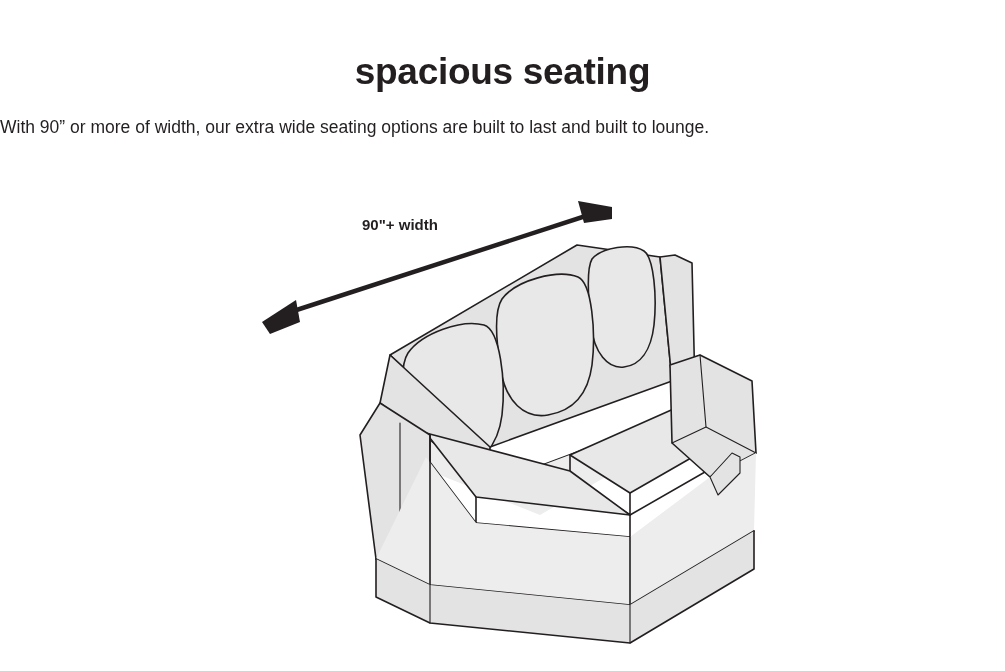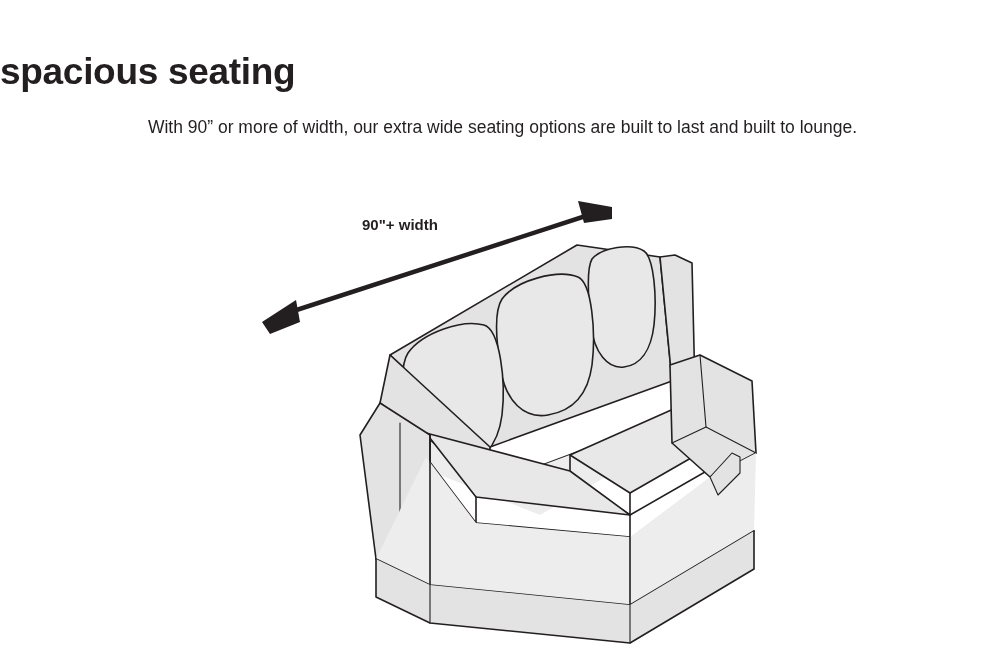--- a/index.html
+++ b/index.html
@@ -18,33 +18,33 @@
     position: relative;
     width: 1005px;
     height: 671px;
     background: #ffffff;
   }
   .headline {
     position: absolute;
     top: 52px;
     left: 0;
     width: 1005px;
-    text-align: left;
+    text-align: center;
     font-size: 37px;
     font-weight: bold;
     letter-spacing: -0.3px;
     color: #231f20;
     line-height: 1.1;
   }
   .subcopy {
     position: absolute;
     top: 114px;
     left: 0;
     width: 1005px;
-    text-align: center;
+    text-align: left;
     font-size: 17.5px;
     font-weight: normal;
     color: #231f20;
     line-height: 1.55;
   }
   .subcopy .line {
     display: block;
   }
   .dimension-label {
     position: absolute;

